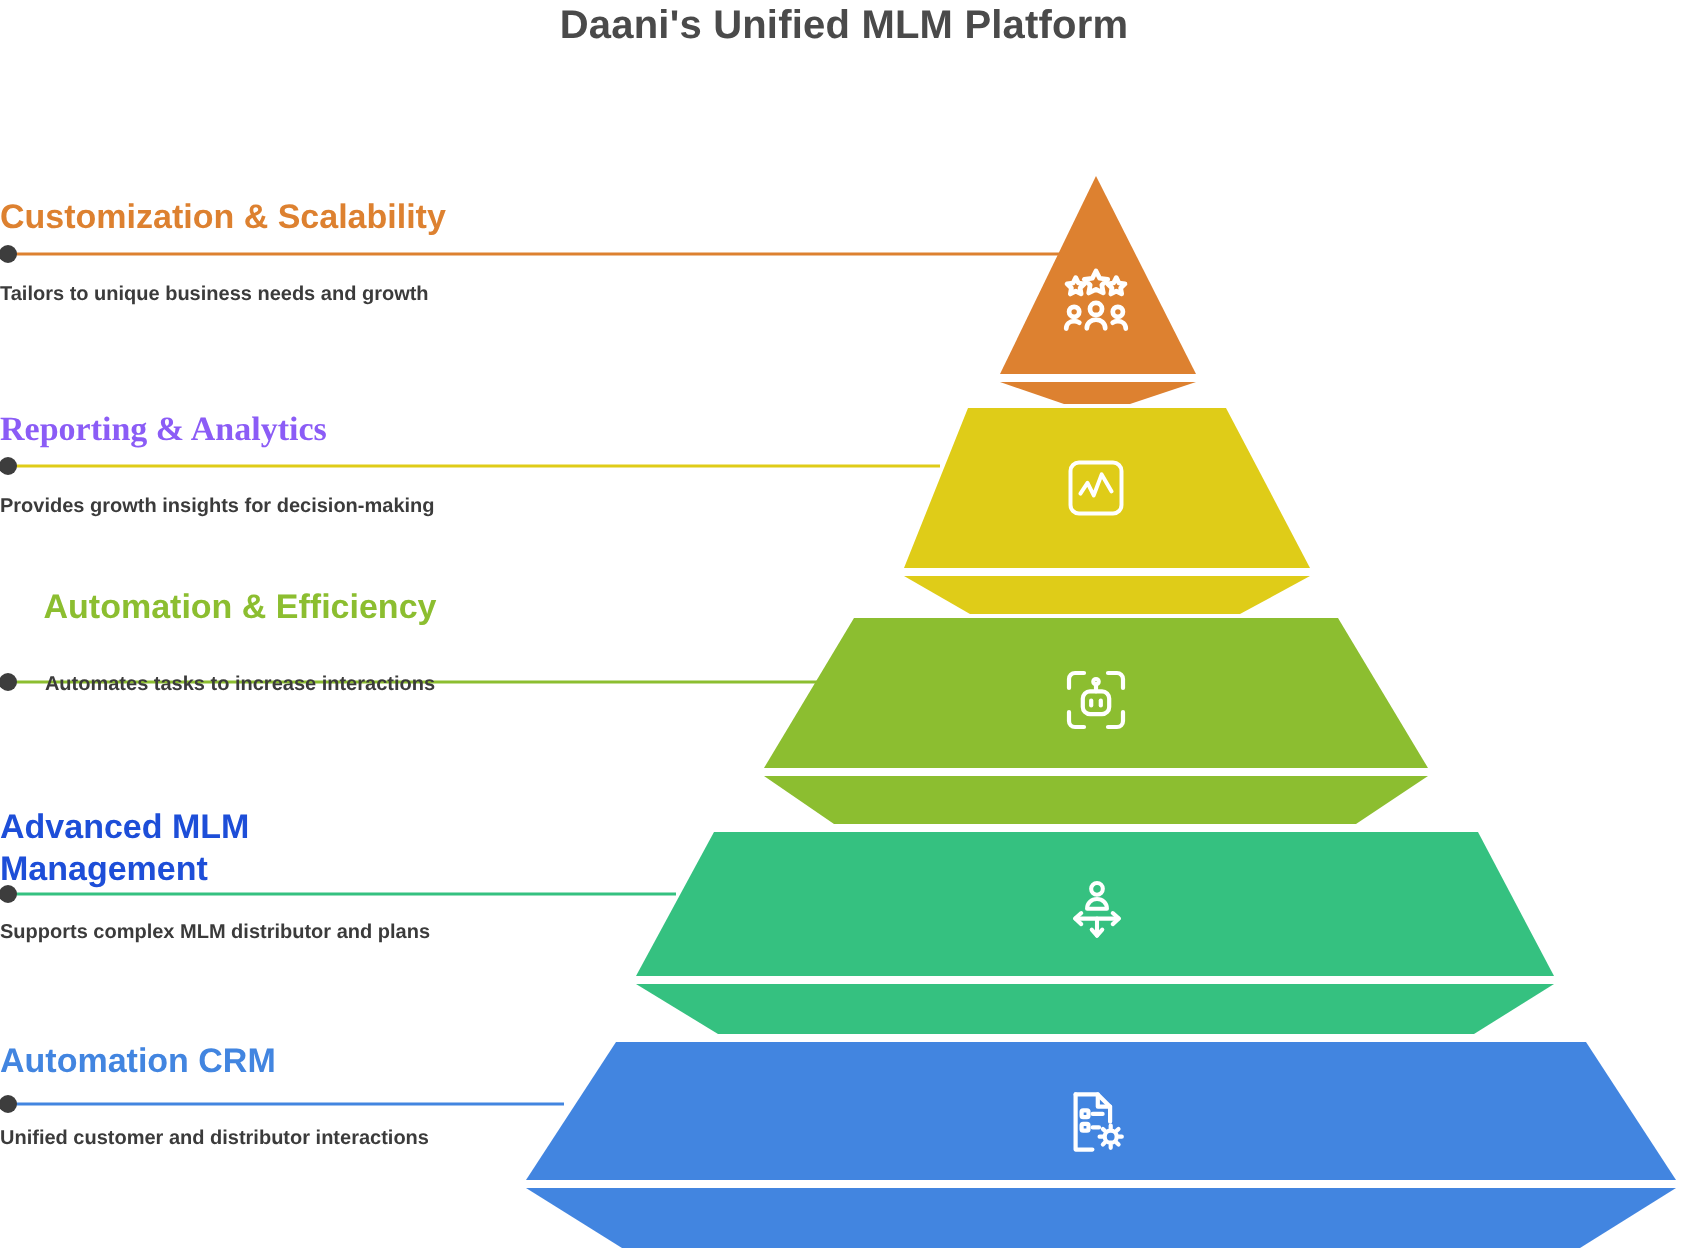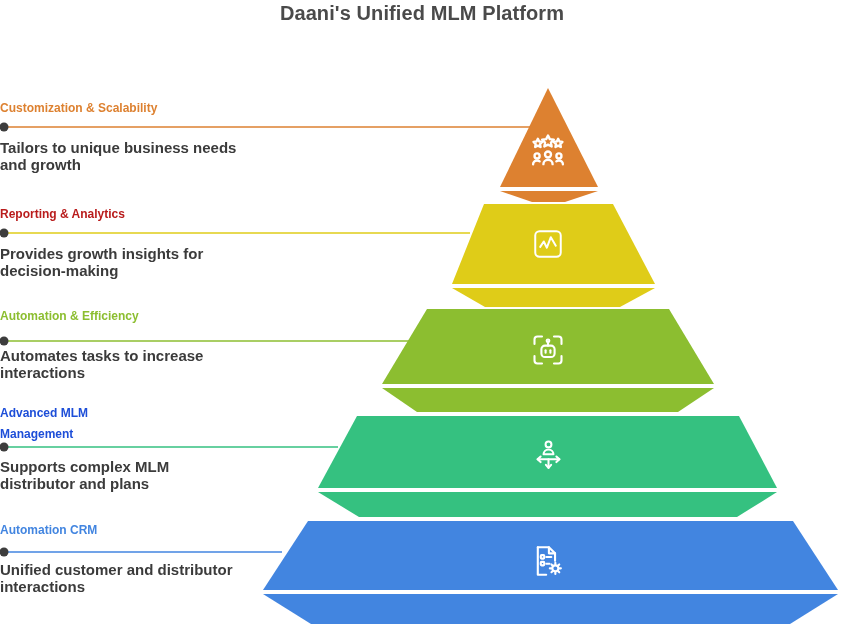--- a/index.html
+++ b/index.html
@@ -39,29 +39,29 @@
     top: 0;
     width: 844px;
     height: 626px;
   }
   .label-block {
     position: absolute;
     left: 0;
     width: 240px;
   }
   .label-title {
-    font-size: 12px;
+    font-size: 17px;
     font-weight: bold;
     line-height: 21px;
     margin: 0;
     padding: 0;
     white-space: pre-line;
   }
   .label-desc {
-    font-size: 15px;
+    font-size: 10px;
     font-weight: bold;
     color: #3b3b3b;
     line-height: 17px;
     margin: 0;
     padding-top: 5px;
     white-space: pre-line;
   }
   .tier-icon {
     position: absolute;
     color: #ffffff;
@@ -179,25 +179,25 @@
       <path d="M16.9 13.2v1.0M16.9 19.6v1.0M13.2 16.9h1.0M19.6 16.9h1.0M14.3 14.3l.72.72M18.8 18.8l.72.72M19.5 14.3l-.72.72M14.3 19.5l.72-.72"></path>
     </svg>
   </div>
 
   <div class="label-block" style="top:98px;">
     <div class="label-title" style="color:#DD8130;">Customization &amp; Scalability</div>
     <div class="label-desc" style="padding-top:20px;">Tailors to unique business needs and growth</div>
   </div>
 
   <div class="label-block" style="top:204px;">
-    <div class="label-title" style="color:#b91c1c;">Reporting &amp; Analytics</div>
+    <div class="label-title" style="color:#8b5cf6;font-family:Liberation Serif, serif;">Reporting &amp; Analytics</div>
     <div class="label-desc" style="padding-top:20px;">Provides growth insights for decision-making</div>
   </div>
 
-  <div class="label-block" style="top:306px;">
+  <div class="label-block" style="top:293px;text-align:center;">
     <div class="label-title" style="color:#8CBE30;">Automation &amp; Efficiency</div>
     <div class="label-desc" style="padding-top:20px;">Automates tasks to increase interactions</div>
   </div>
 
   <div class="label-block" style="top:403px;">
     <div class="label-title" style="color:#1d4ed8;">Advanced MLM
 Management</div>
     <div class="label-desc" style="padding-top:13px;">Supports complex MLM distributor and plans</div>
   </div>
 

